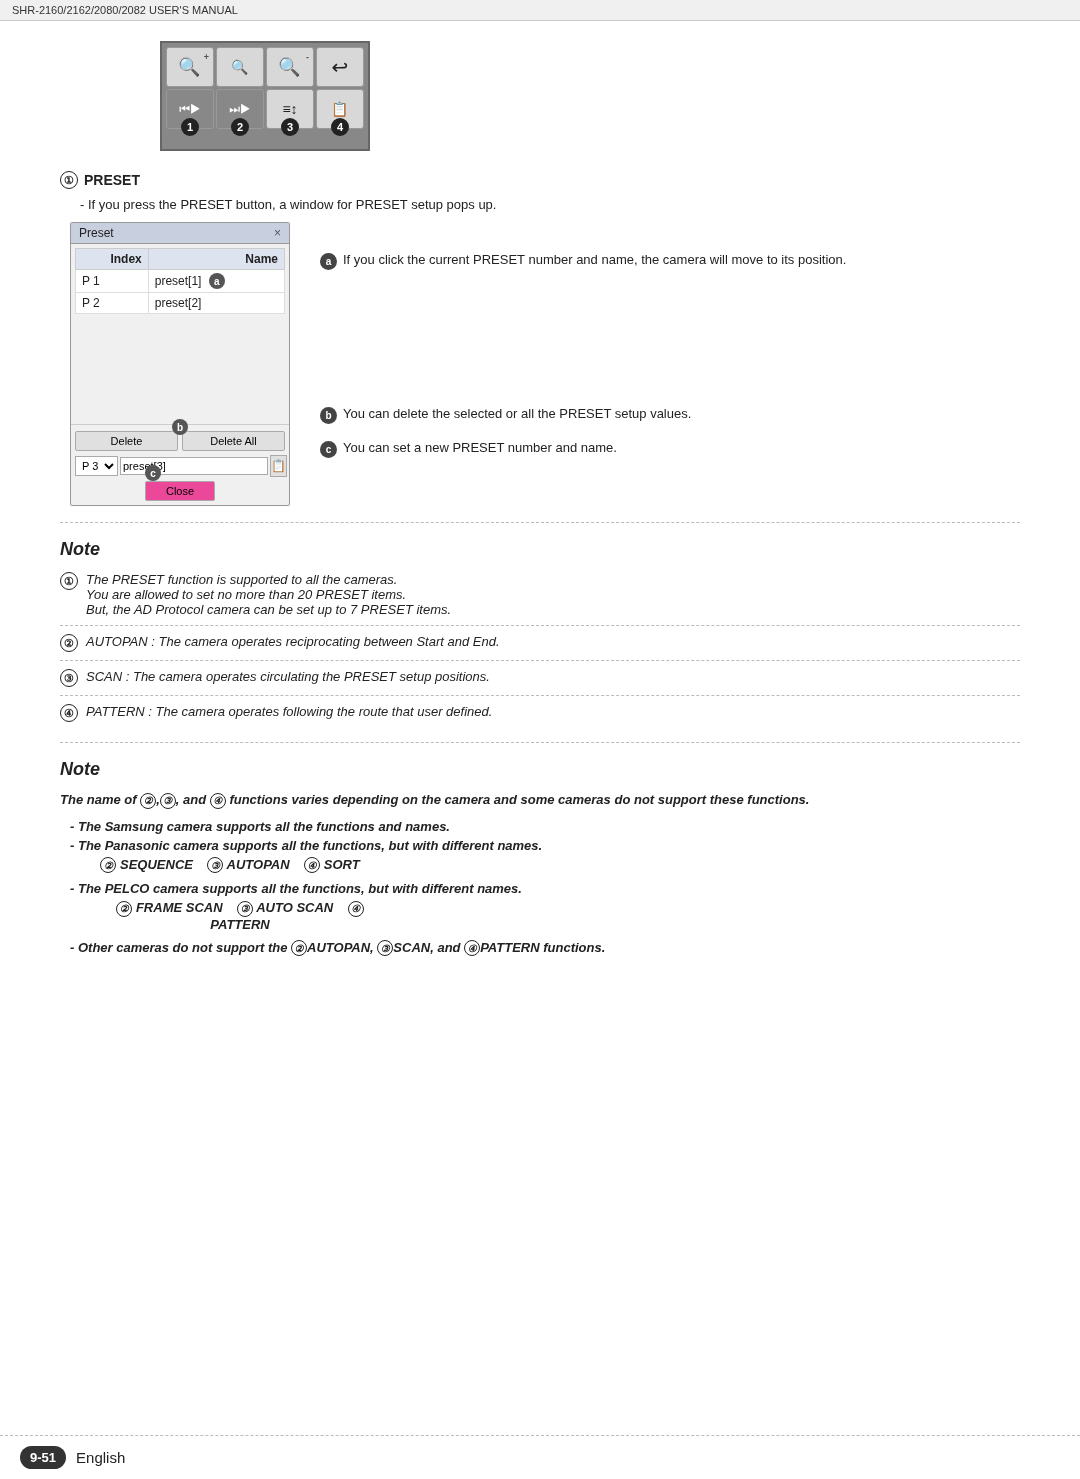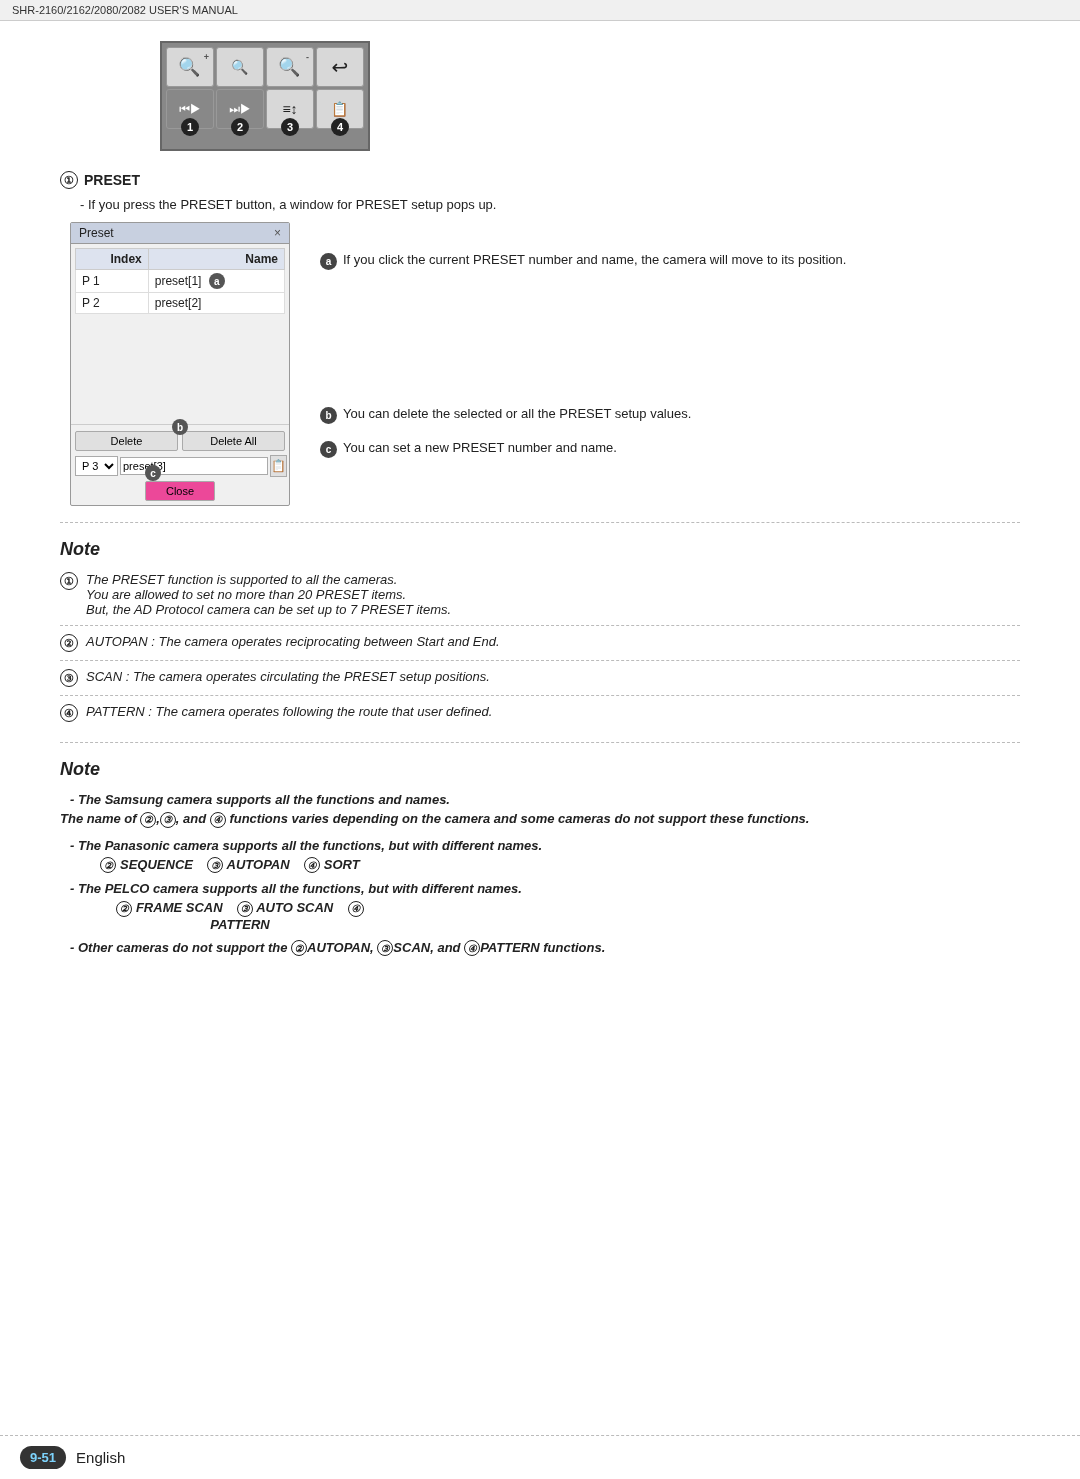--- a/index.html
+++ b/index.html
@@ -352,21 +352,21 @@
       left: 0;
       right: 0;
       display: flex;
       align-items: center;
       padding: 10px 20px;
       border-top: 1px dashed #bbb;
     }
 
     .page-badge {
       background: #333;
-      color: #7dd3fc;
+      color: #ffffff;
       padding: 4px 10px;
       border-radius: 12px;
       font-size: 13px;
       font-weight: bold;
       margin-right: 10px;
     }
 
     .footer-lang {
       font-size: 15px;
     }
@@ -545,25 +545,25 @@
       <span class="circle-num">④</span>
       <p class="bold-italic">PATTERN : The camera operates following the route that user defined.</p>
     </div>
   </div>
 
   <hr class="dashed-divider">
 
   <div class="note-section">
     <div class="note-title">Note</div>
 
-    <p class="bold-italic" style="font-size:13px; margin-bottom:4px; padding-left:10px;">- The Samsung camera supports all the functions and names.</p>
-
     <p class="bold-italic" style="font-size:13px; margin-bottom:10px;">
       The name of <span class="circle-num-small">②</span>,<span class="circle-num-small">③</span>, and <span class="circle-num-small">④</span> functions varies depending on the camera and some cameras do not support these functions.
     </p>
+
+    <p class="bold-italic" style="font-size:13px; margin-bottom:4px; padding-left:10px;">- The Samsung camera supports all the functions and names.</p>
     <p class="bold-italic" style="font-size:13px; margin-bottom:4px; padding-left:10px;">- The Panasonic camera supports all the functions, but with different names.</p>
     <p class="bold-italic" style="font-size:13px; margin-bottom:8px; padding-left:40px; text-align:center; width:300px;">
       <span class="circle-num-small">②</span> SEQUENCE &nbsp;&nbsp;
       <span class="circle-num-small">③</span> AUTOPAN &nbsp;&nbsp;
       <span class="circle-num-small">④</span> SORT
     </p>
     <p class="bold-italic" style="font-size:13px; margin-bottom:4px; padding-left:10px;">- The PELCO camera supports all the functions, but with different names.</p>
     <p class="bold-italic" style="font-size:13px; margin-bottom:8px; padding-left:40px; text-align:center; width:320px;">
       <span class="circle-num-small">②</span> FRAME SCAN &nbsp;&nbsp;
       <span class="circle-num-small">③</span> AUTO SCAN &nbsp;&nbsp;

